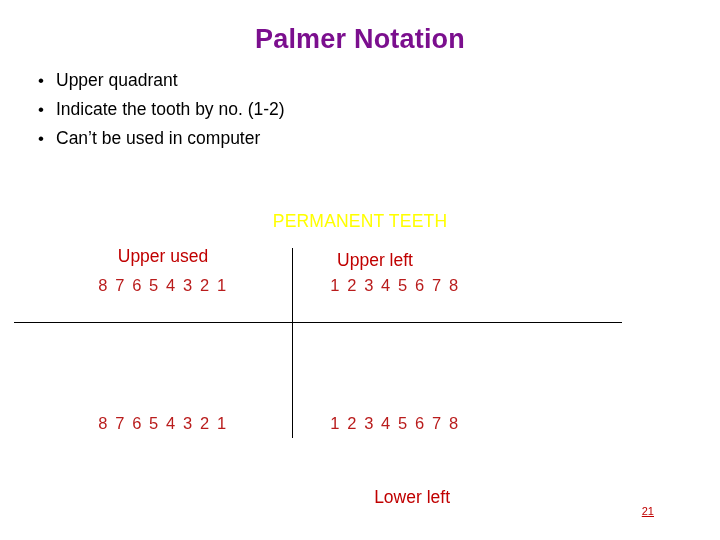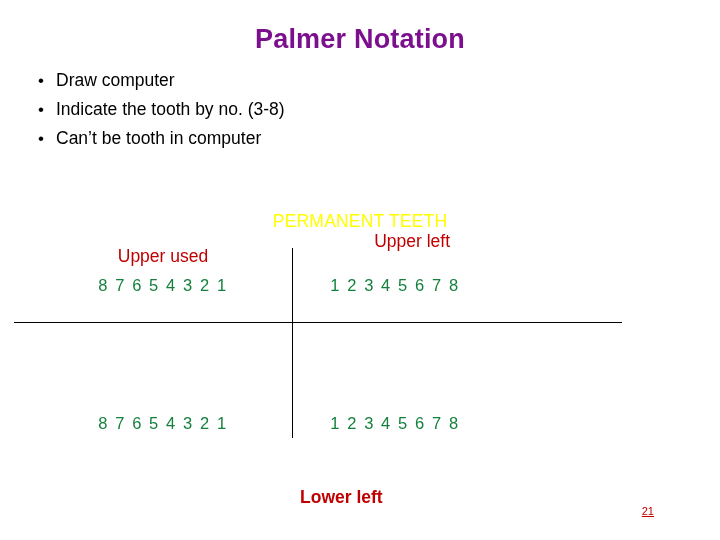--- a/index.html
+++ b/index.html
@@ -76,32 +76,32 @@
   }
   .quad-label {
     position: absolute;
     font-size: 17.5px;
     color: #c00000;
     white-space: nowrap;
   }
   .quad-nums {
     position: absolute;
     font-size: 16.5px;
-    color: #15803d;
+    color: #b91c1c;
     white-space: nowrap;
     letter-spacing: 1.6px;
   }
   .lbl-ur { top: 46px; left: 88px; width: 150px; text-align: center; }
   .num-ur { top: 76px; left: 68px; width: 190px; text-align: center; }
-  .lbl-ul { top: 31px; left: 300px; width: 150px; text-align: right; }
+  .lbl-ul { top: 50px; left: 300px; width: 150px; text-align: center; }
   .num-ul { top: 76px; left: 300px; width: 190px; text-align: center; }
   .num-lr { top: 214px; left: 68px; width: 190px; text-align: center; }
   .num-ll { top: 214px; left: 300px; width: 190px; text-align: center; }
   .lbl-lr { top: 287px; left: 88px; width: 150px; text-align: center; }
-  .lbl-ll { top: 287px; left: 300px; width: 150px; text-align: left; font-weight: bold; }
+  .lbl-ll { top: 287px; left: 300px; width: 150px; text-align: right; }
   .h-line {
     position: absolute;
     top: 122px;
     left: 14px;
     width: 608px;
     height: 0;
     border-top: 1.4px solid #000000;
   }
   .v-line {
     position: absolute;
@@ -123,29 +123,29 @@
 </head>
 <body>
 
 <div class="slide">
 
   <div class="title">Palmer Notation</div>
 
   <div class="bullets">
     <div class="bullet">
       <span class="bullet-dot">•</span>
-      <span class="bullet-text">Draw computer</span>
+      <span class="bullet-text">Upper quadrant</span>
     </div>
     <div class="bullet">
       <span class="bullet-dot">•</span>
-      <span class="bullet-text">Indicate the tooth by no. (3-8)</span>
+      <span class="bullet-text">Indicate the tooth by no. (1-2)</span>
     </div>
     <div class="bullet">
       <span class="bullet-dot">•</span>
-      <span class="bullet-text">Can’t be tooth in computer</span>
+      <span class="bullet-text">Can’t be used in computer</span>
     </div>
   </div>
 
   <div class="diagram">
     <div class="perm-label">PERMANENT TEETH</div>
 
     <div class="quad-label lbl-ur">Upper used</div>
     <div class="quad-nums num-ur">8 7 6 5 4 3 2 1</div>
 
     <div class="quad-label lbl-ul">Upper left</div>

